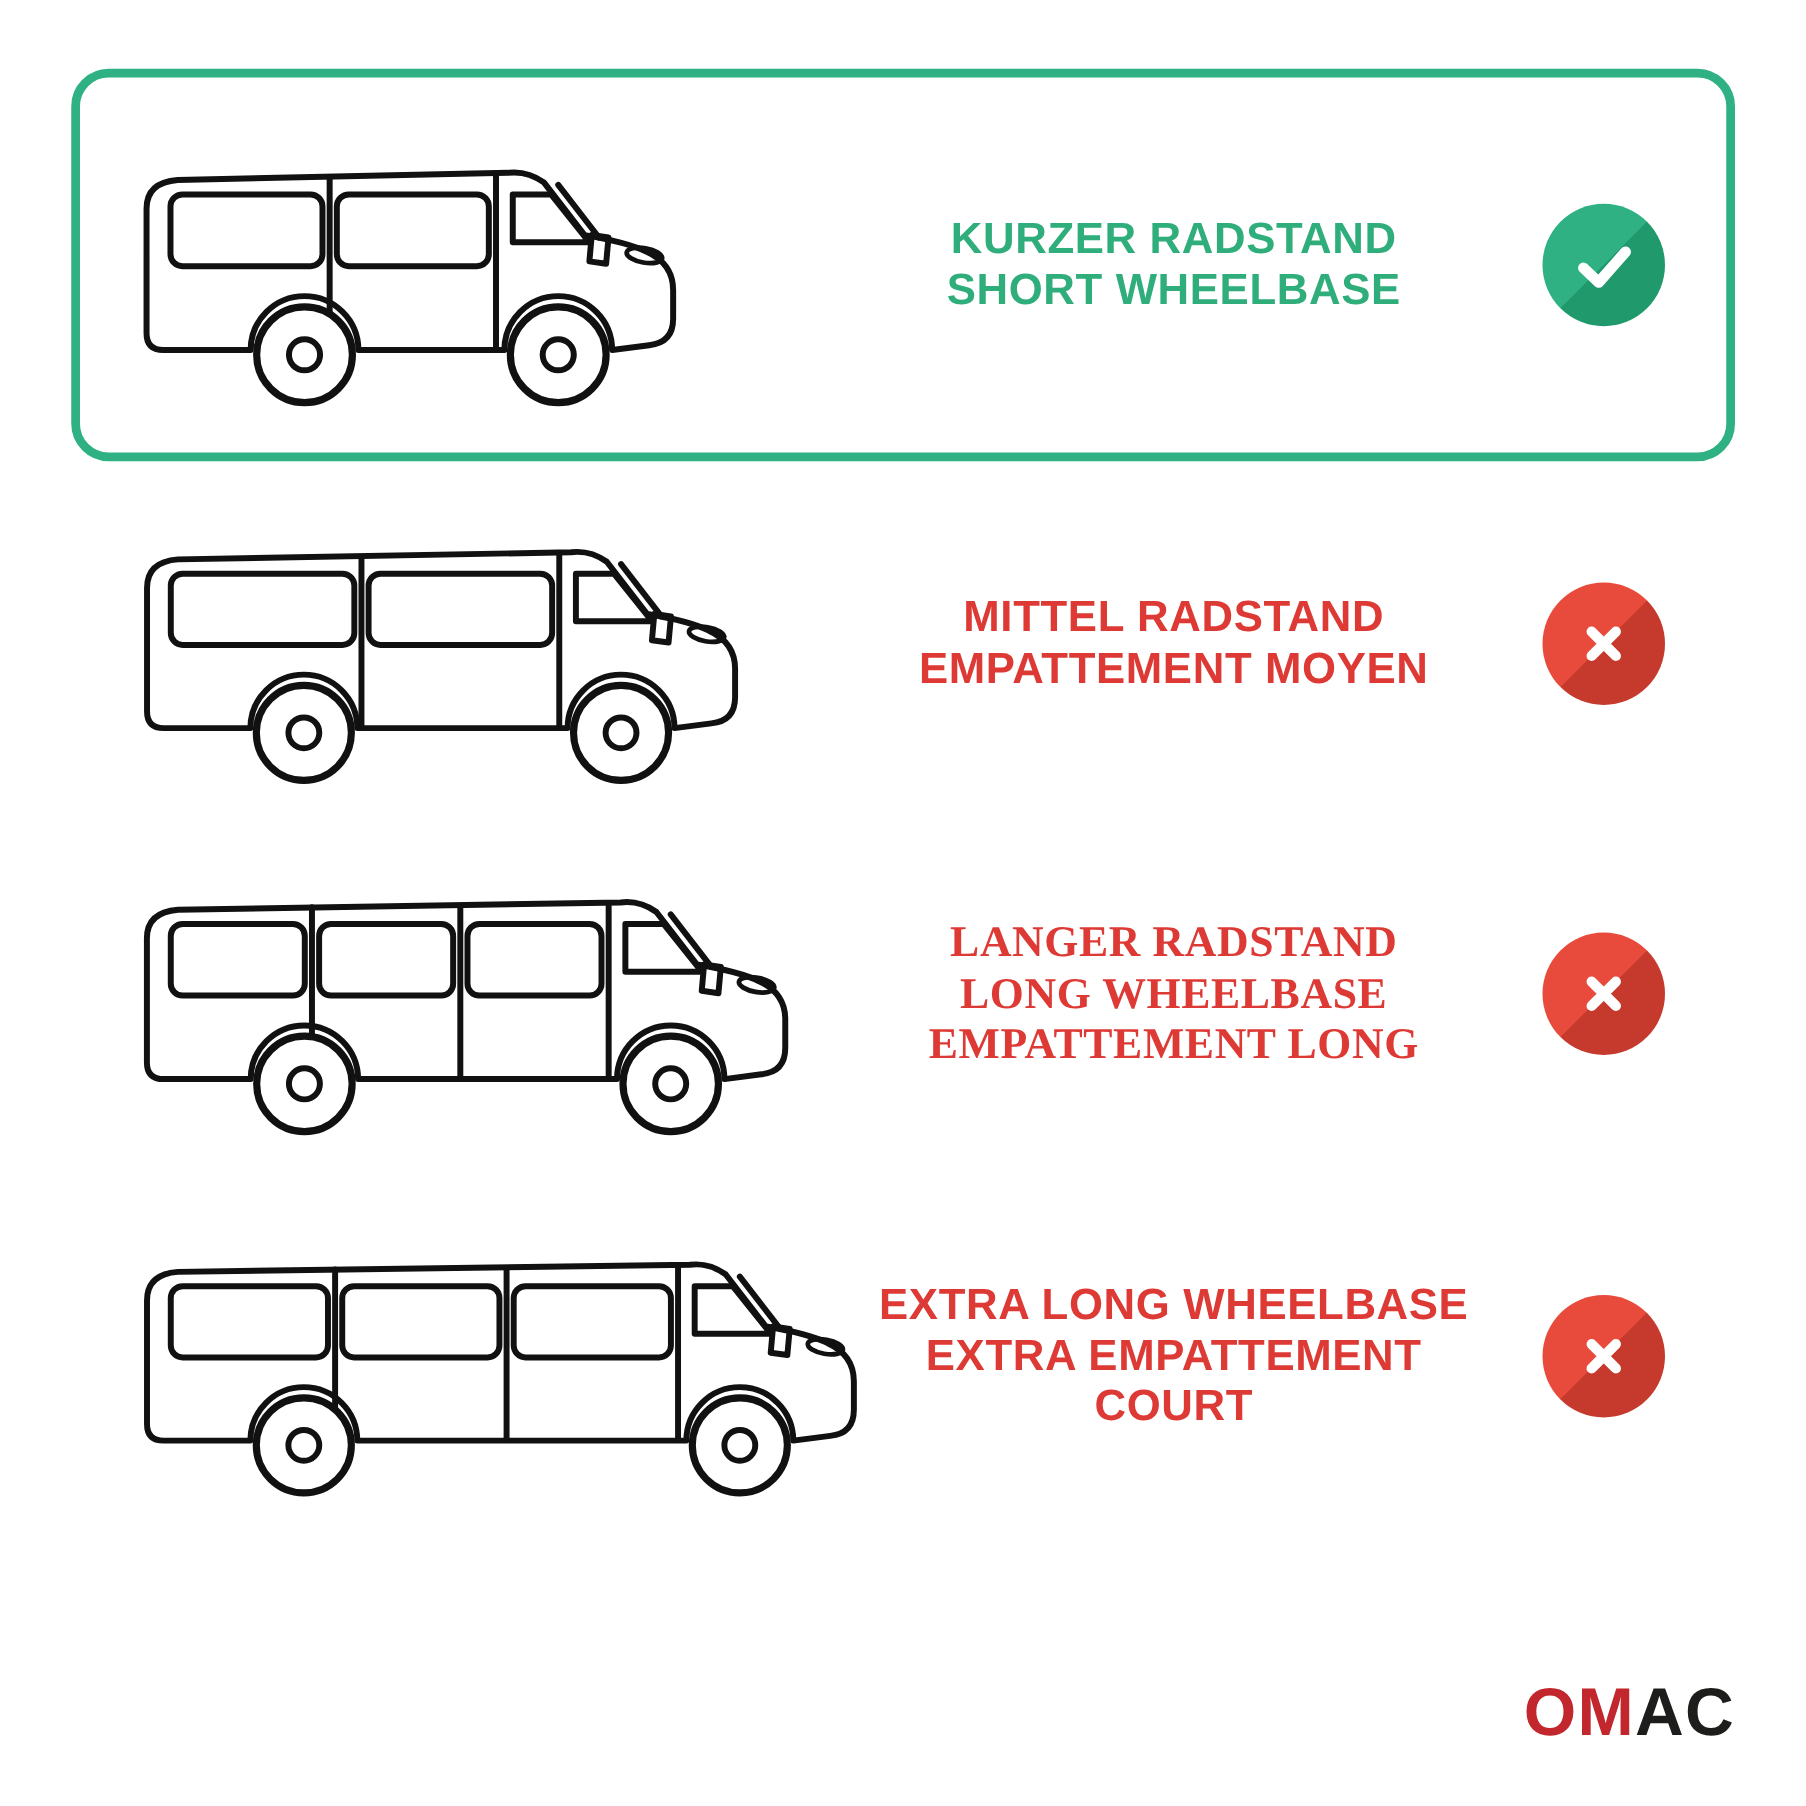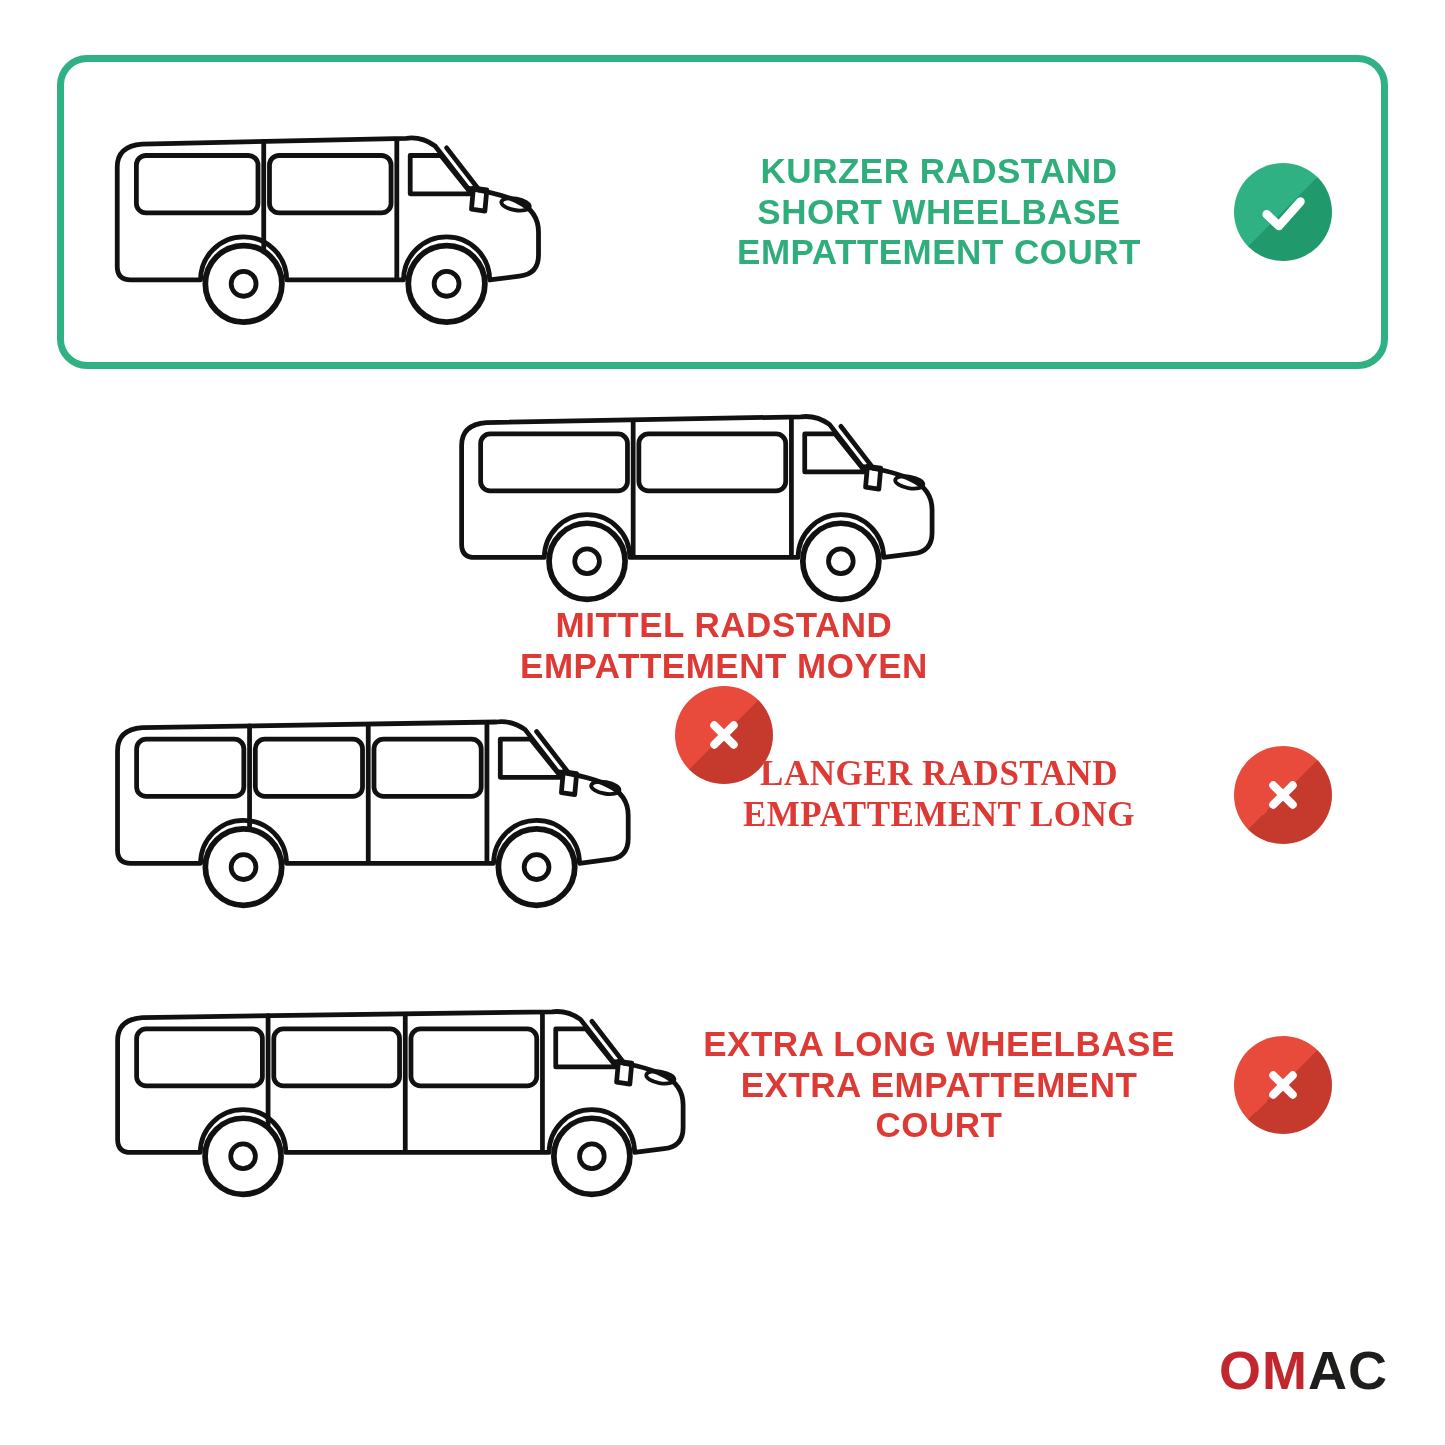--- a/index.html
+++ b/index.html
@@ -9,21 +9,21 @@
   }
   .highlight-box{
     position:absolute;left:57px;top:55px;width:1331px;height:314px;
     border:7px solid var(--green,#2fb183);border-radius:30px;box-sizing:border-box;
   }
   .row{
     position:absolute;left:60px;right:57px;height:280px;
     display:flex;align-items:center;
   }
   .row1{top:72px;}
-  .row2{top:375px;flex-direction:column;}
+  .row2{top:375px;}
   .row3{top:655px;font-family:Liberation Serif, serif;}
   .row4{top:945px;}
   .van-zone{
     width:640px;flex:none;display:flex;align-items:center;justify-content:flex-start;
     padding-left:40px;box-sizing:border-box;
   }
   .text-zone{
     flex:1;text-align:center;font-weight:700;font-size:35px;line-height:1.16;
     letter-spacing:.5px;
   }
@@ -64,21 +64,20 @@
           <ellipse cx="434" cy="113" rx="15" ry="6" transform="rotate(10 434 113)" stroke-width="4"></ellipse>
           <circle cx="150" cy="196" r="40" fill="#fff" stroke-width="6"></circle>
           <circle cx="150" cy="196" r="13" fill="#fff" stroke-width="5"></circle>
           <circle cx="362" cy="196" r="40" fill="#fff" stroke-width="6"></circle>
           <circle cx="362" cy="196" r="13" fill="#fff" stroke-width="5"></circle>
         </svg>
       </div>
     <div class="text-zone green">
       <div>KURZER RADSTAND</div>
       <div>SHORT WHEELBASE</div>
-      <div>EMPATTEMENT COURT</div>
     </div>
     <div class="icon-zone">
       <div class="badge green">
         <svg viewBox="0 0 100 100" width="58" height="58" aria-hidden="true">
           <path d="M22 54 L43 74 L80 32" fill="none" stroke="#ffffff" stroke-width="15" stroke-linecap="round" stroke-linejoin="round"></path>
         </svg>
       </div>
     </div>
   </div>
 
@@ -128,20 +127,21 @@
           <path d="M 485 96 L 499 98 L 497 120 L 483 118 Z"></path>
           <ellipse cx="529" cy="113" rx="15" ry="6" transform="rotate(10 529 113)" stroke-width="4"></ellipse>
           <circle cx="150" cy="196" r="40" fill="#fff" stroke-width="6"></circle>
           <circle cx="150" cy="196" r="13" fill="#fff" stroke-width="5"></circle>
           <circle cx="457" cy="196" r="40" fill="#fff" stroke-width="6"></circle>
           <circle cx="457" cy="196" r="13" fill="#fff" stroke-width="5"></circle>
         </svg>
       </div>
     <div class="text-zone red">
       <div>LANGER RADSTAND</div>
+      <div>LONG WHEELBASE</div>
       <div>EMPATTEMENT LONG</div>
     </div>
     <div class="icon-zone">
       <div class="badge red">
         <svg viewBox="0 0 100 100" width="54" height="54" aria-hidden="true">
           <path d="M32 32 L68 68 M68 32 L32 68" fill="none" stroke="#ffffff" stroke-width="15" stroke-linecap="round"></path>
         </svg>
       </div>
     </div>
   </div>

